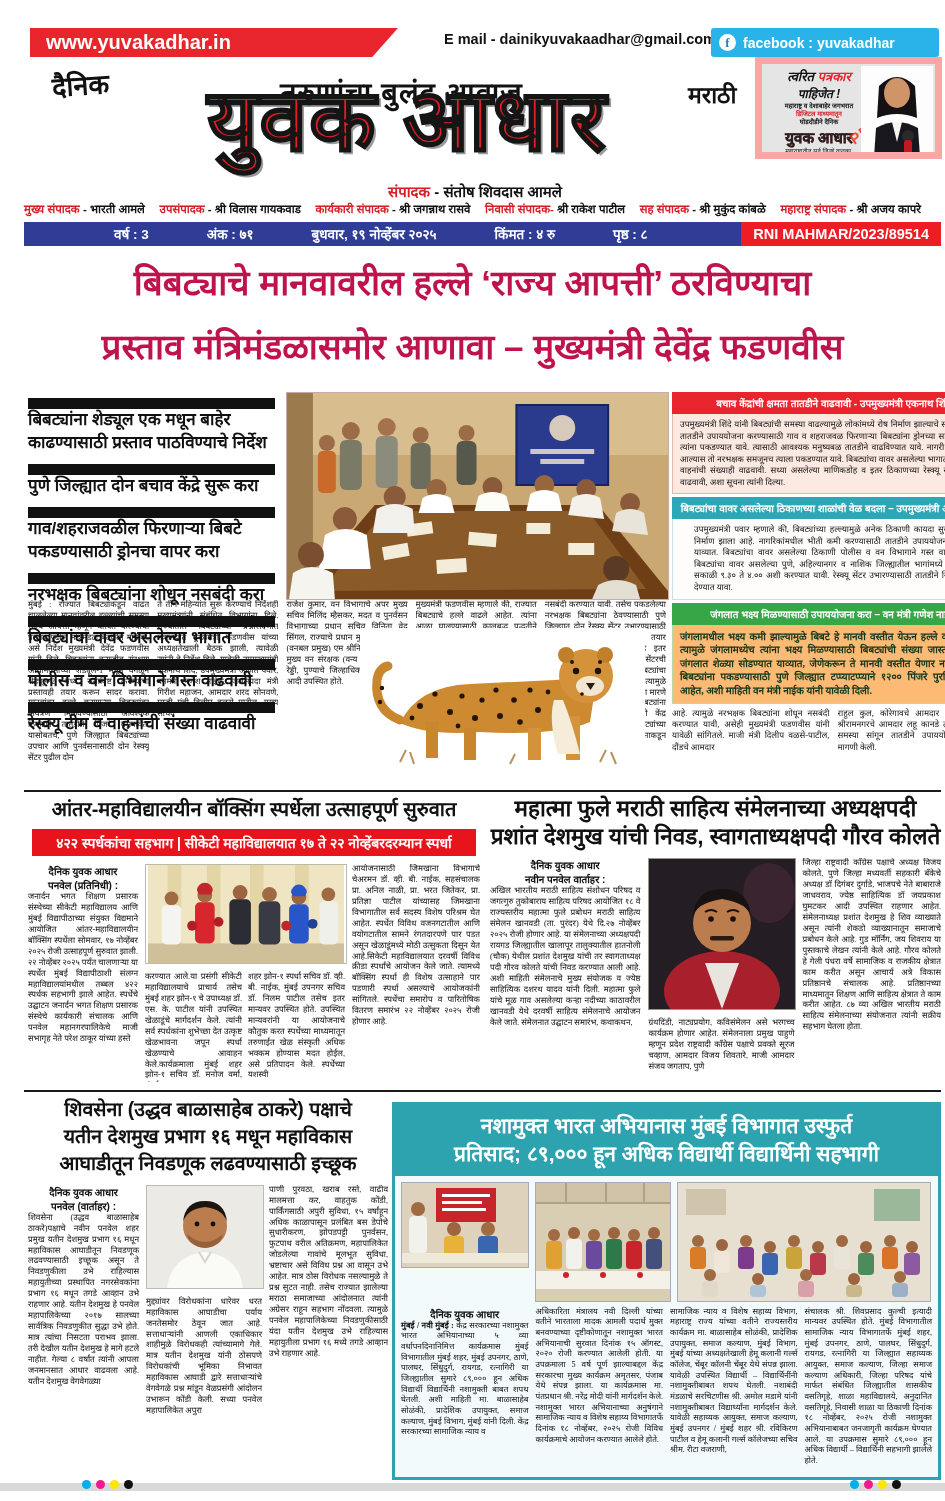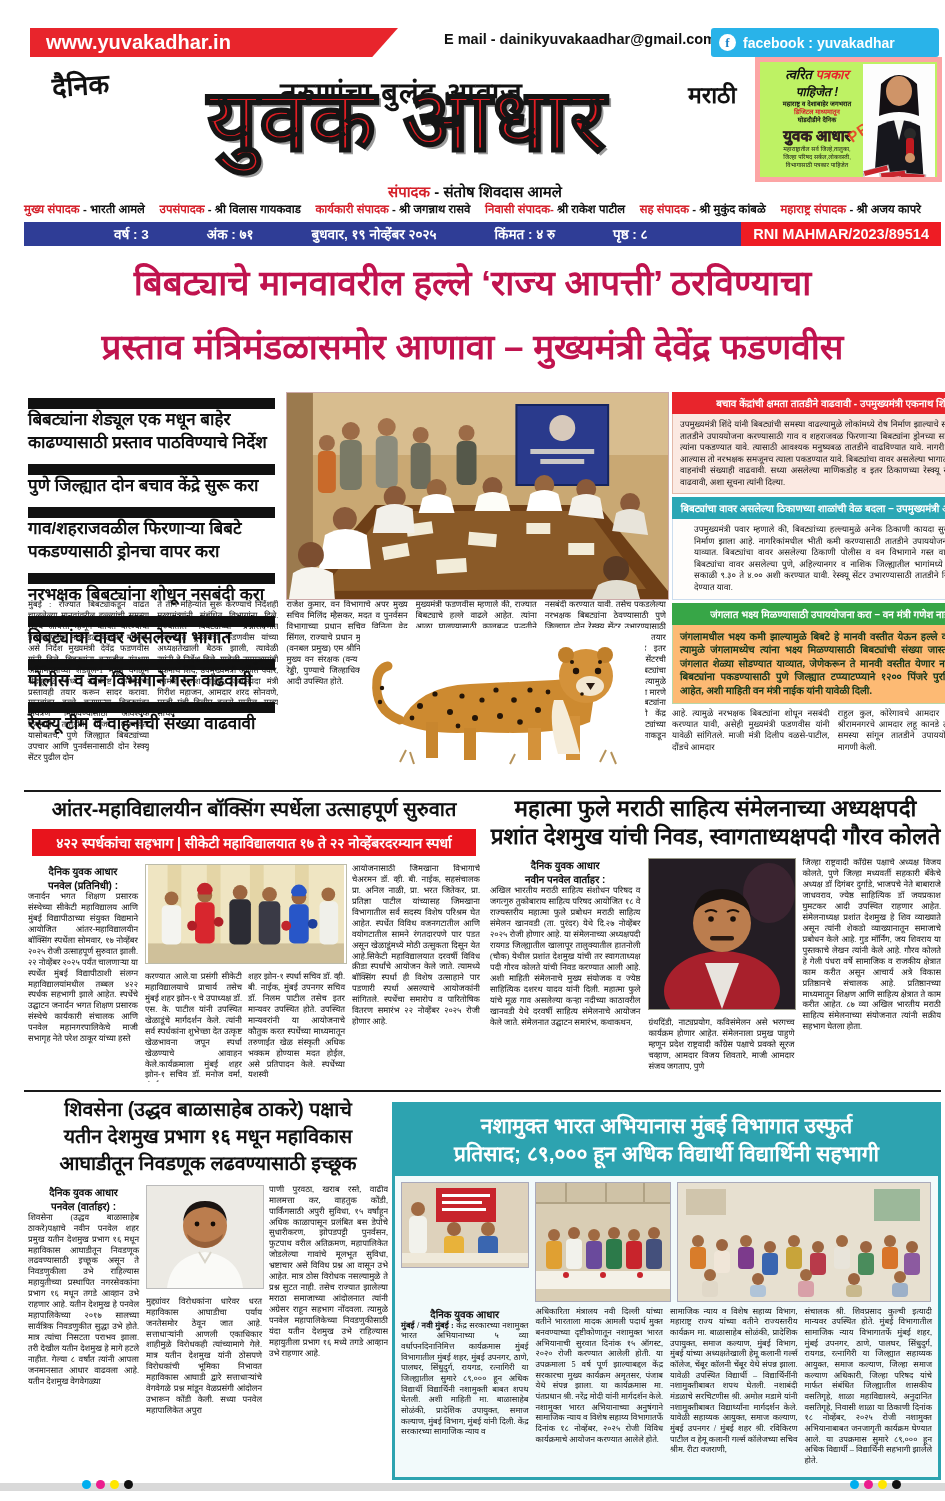--- a/index.html
+++ b/index.html
@@ -25,21 +25,21 @@
   .editors{position:absolute;left:24px;top:201px;width:897px;display:flex;justify-content:space-between;
            font:bold 11.5px "Liberation Sans",sans-serif;}
   .editors .role{color:#d5202a;}
   .infobar{position:absolute;left:24px;top:222px;width:917px;height:24px;background:#2f3d96;color:#fff;
            display:flex;align-items:center;font:bold 13.5px "Liberation Sans",sans-serif;}
   .infobar>span{margin-left:58px;}
   .infobar>span:first-child{margin-left:90px;}
   .rni{position:absolute;right:0;top:0;height:24px;background:#ee1c24;display:flex;align-items:center;
        padding:0 12px;font:bold 14.5px "Liberation Sans",sans-serif;}
   
-  .adbox{position:absolute;left:755px;top:57px;width:187px;height:125px;border:5px solid #fca5a5;background:#bef264;
+  .adbox{position:absolute;left:755px;top:57px;width:187px;height:102px;border:7px solid #fca5a5;background:#e5e5e5;
          box-sizing:border-box;overflow:hidden;}
   .ad-txt{position:absolute;left:4px;top:3px;width:106px;text-align:center;}
   .ad-l1{font:bold italic 13px "Liberation Sans",sans-serif;}
   .ad-l1 .red{color:#e8252c;}
   .ad-l2{font:bold italic 12px "Liberation Sans",sans-serif;}
   .ad-sm{font:bold 6.5px "Liberation Sans",sans-serif;line-height:1.25;}
   .ad-sm.red{color:#d5202a;}
   .ad-brand{font:900 15px "Liberation Sans",sans-serif;color:#e31e24;-webkit-text-stroke:.5px #222;margin:1px 0;}
   .ad-tiny{font:6px "Liberation Sans",sans-serif;line-height:1.3;}
   .ad-name{font:bold 7.5px "Liberation Sans",sans-serif;margin-top:18px;}

